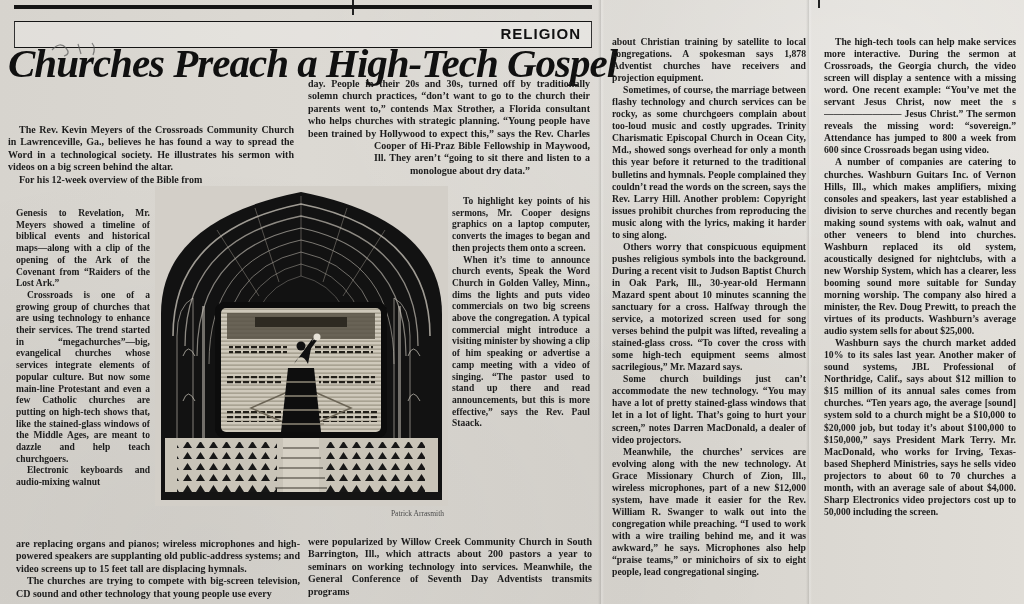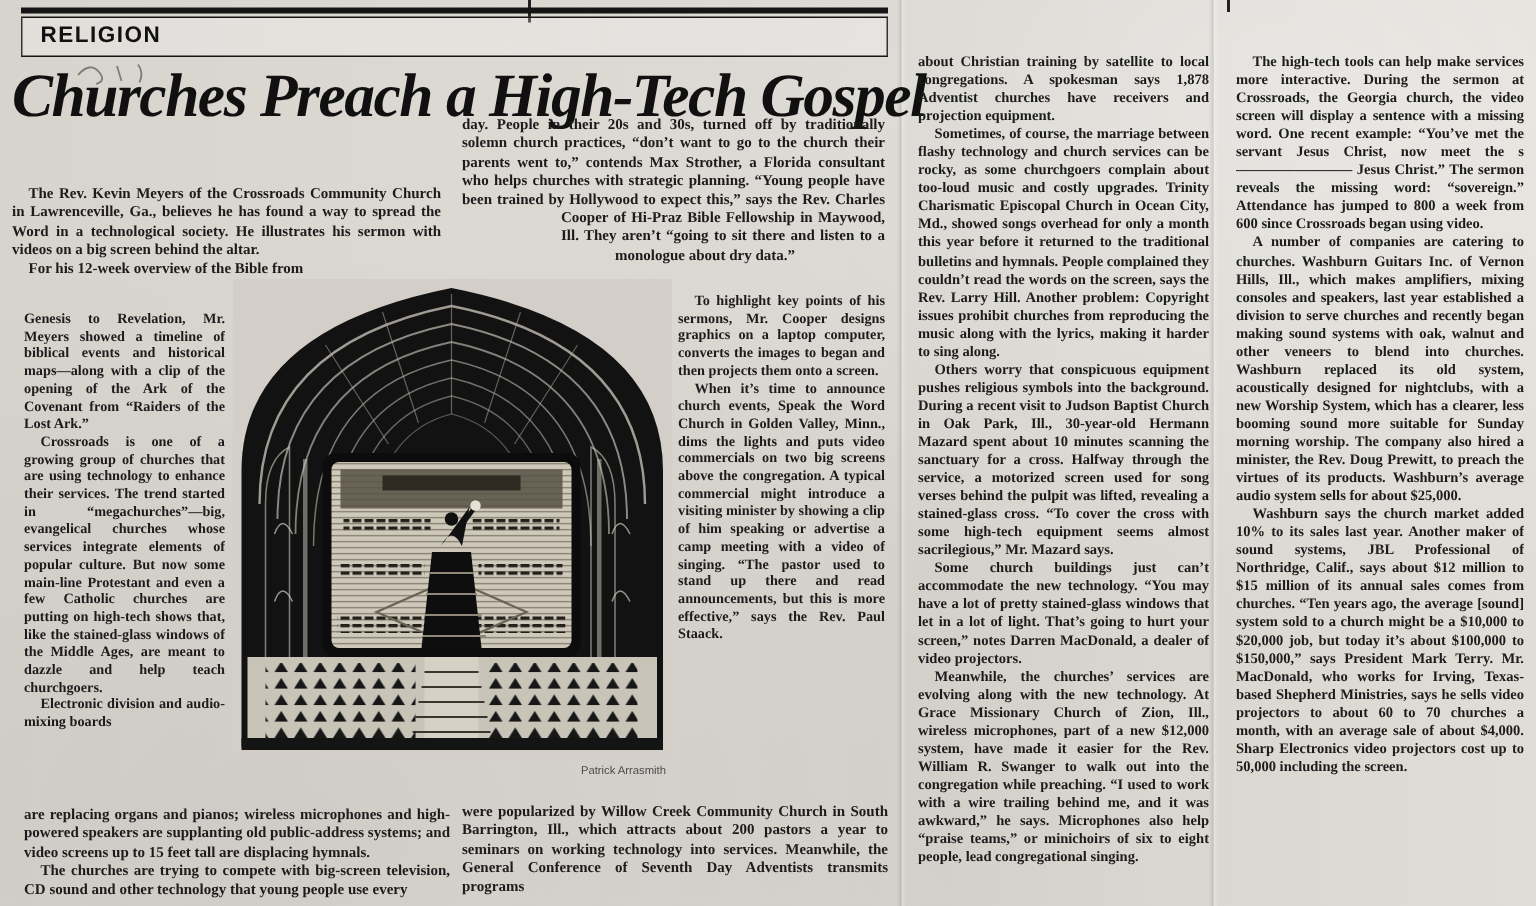--- a/index.html
+++ b/index.html
@@ -8,22 +8,22 @@
     background:
       radial-gradient(ellipse at 85% 10%, rgba(255,255,255,.35), rgba(255,255,255,0) 45%),
       radial-gradient(ellipse at 20% 90%, rgba(0,0,0,.05), rgba(0,0,0,0) 50%),
       linear-gradient(90deg,#d7d4ce 0%,#dcd9d3 30%,#d6d3cd 62%,#e0ddd7 100%);
     font-family:"Liberation Serif", serif;color:#1c1c1c;
   }
   .crease{position:absolute;top:0;bottom:0;width:6px;pointer-events:none;
     background:linear-gradient(90deg,rgba(0,0,0,0),rgba(0,0,0,.10) 45%,rgba(255,255,255,.25) 60%,rgba(0,0,0,0));}
   .tick{position:absolute;background:#222;}
   .kicker-wrap{position:absolute;left:14px;top:5px;width:578px;border-top:4px solid #151515;}
-  .kicker-box{margin-top:2px;border:1.5px solid #151515;border-left:1px solid #333;border-right:1px solid #333;
-    padding:3px 10px 4px 12px;background:rgba(255,255,255,.25);}
+  .kicker-box{margin-top:12px;border:1.5px solid #151515;border-left:1px solid #333;border-right:1px solid #333;
+    padding:3px 10px 4px 12px;background:rgba(255,255,255,.25);text-align:right;}
   .kicker{font-family:"Liberation Sans",sans-serif;font-weight:bold;font-size:15px;letter-spacing:1px;color:#111;}
   .squiggle{position:absolute;left:48px;top:40px;}
   .headline{position:absolute;left:8px;top:42px;width:588px;
     font-style:italic;font-weight:600;font-size:41px;line-height:1.05;letter-spacing:-1px;color:#101010;
     white-space:nowrap;}
   .byline{position:absolute;left:16px;top:100px;width:286px;text-align:center;}
   .byline .author{font-size:10.5px;letter-spacing:.4px;font-variant:small-caps;font-weight:bold;}
   .byline .org{font-size:8.8px;font-style:italic;font-variant:small-caps;margin-top:1px;}
   .col{position:absolute;text-align:justify;overflow:hidden;font-weight:bold;}
   .col p{margin:0;text-indent:11px;}
@@ -31,21 +31,21 @@
   .f10{font-size:10px;line-height:12.4px;}
   .f95{font-size:9.5px;line-height:11.7px;}
   .f96{font-size:9.7px;line-height:12.05px;}
   .stair{float:left;clear:left;}
   .s1{width:0;height:74px;}
   .s2{width:66px;height:13px;}
   .s3{width:102px;height:13px;}
   .s4{width:150px;height:13px;}
   .illo{position:absolute;left:155px;top:186px;width:293px;height:320px;}
   .credit{position:absolute;left:308px;top:509px;width:136px;text-align:right;
-    font-family:Liberation Sans, sans-serif;font-size:7.5px;color:#4a4a4a;}
+    font-family:Liberation Serif, serif;font-size:7.5px;color:#4a4a4a;}
 </style>
 </head>
 <body>
 
 <div class="page">
 
   <div class="crease" style="left:598px"></div>
   <div class="crease" style="left:806px"></div>
   <div class="tick" style="left:352px;top:0;width:2px;height:15px"></div>
   <div class="tick" style="left:818px;top:0;width:2px;height:8px"></div>
@@ -62,21 +62,21 @@
   <div class="headline">Churches Preach a High-Tech Gospel</div>
 
   <div class="col f10" style="left:8px;top:124px;width:286px;height:64px">
     <p>The Rev. Kevin Meyers of the Crossroads Community Church in Lawrenceville, Ga., believes he has found a way to spread the Word in a technological society. He illustrates his sermon with videos on a big screen behind the altar.</p>
     <p>For his 12-week overview of the Bible from</p>
   </div>
 
   <div class="col f95" style="left:16px;top:208px;width:134px;height:346px">
     <p class="noind">Genesis to Revelation, Mr. Meyers showed a timeline of biblical events and historical maps—along with a clip of the opening of the Ark of the Covenant from “Raiders of the Lost Ark.”</p>
     <p>Crossroads is one of a growing group of churches that are using technology to enhance their services. The trend started in “megachurches”—big, evangelical churches whose services integrate elements of popular culture. But now some main-line Protestant and even a few Catholic churches are putting on high-tech shows that, like the stained-glass windows of the Middle Ages, are meant to dazzle and help teach churchgoers.</p>
-    <p>Electronic division and audio-mixing boards</p>
+    <p>Electronic keyboards and audio-mixing walnut</p>
   </div>
 
   <div class="col f10" style="left:16px;top:538px;width:284px;height:64px">
     <p class="noind">are replacing organs and pianos; wireless microphones and high-powered speakers are supplanting old public-address systems; and video screens up to 15 feet tall are displacing hymnals.</p>
     <p>The churches are trying to compete with big-screen television, CD sound and other technology that young people use every</p>
   </div>
 
   <div class="col f10" style="left:308px;top:78px;width:282px;height:118px">
     <div class="stair s1"></div>
     <div class="stair s2"></div>

